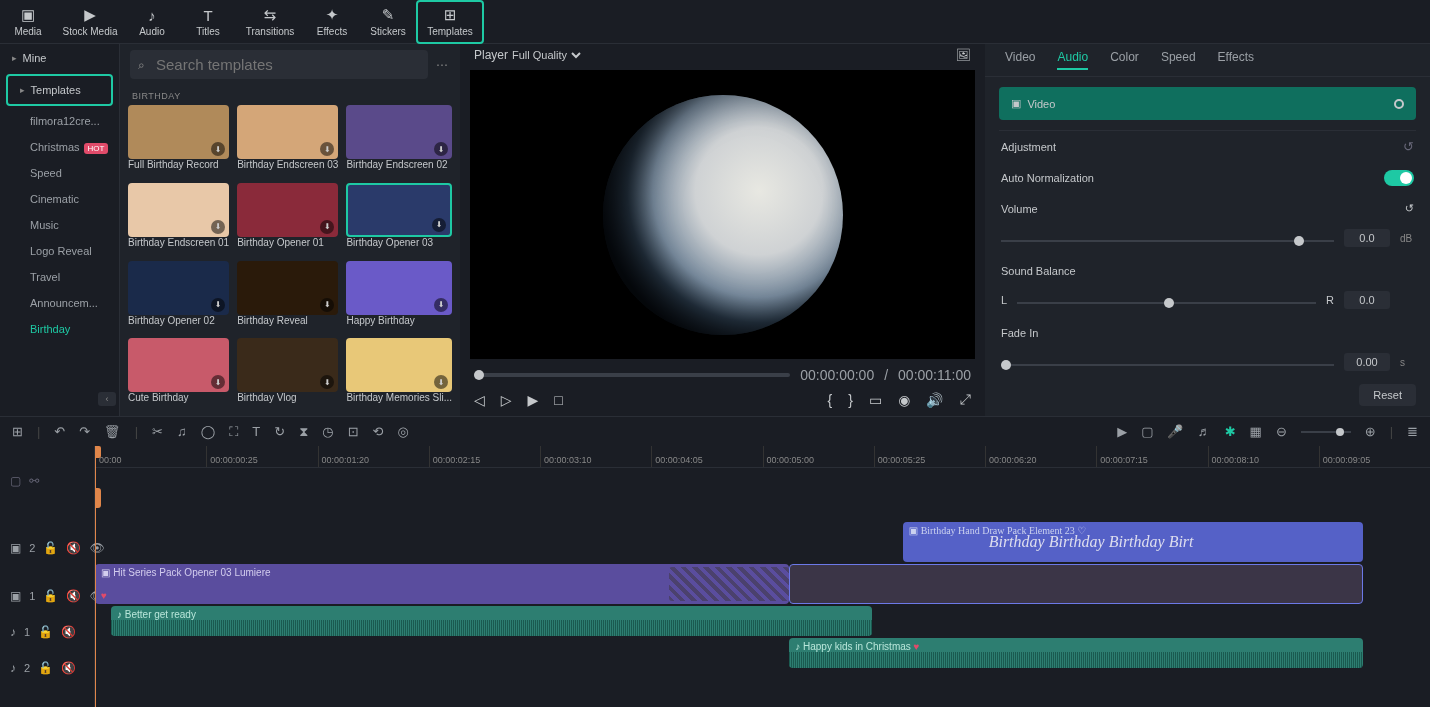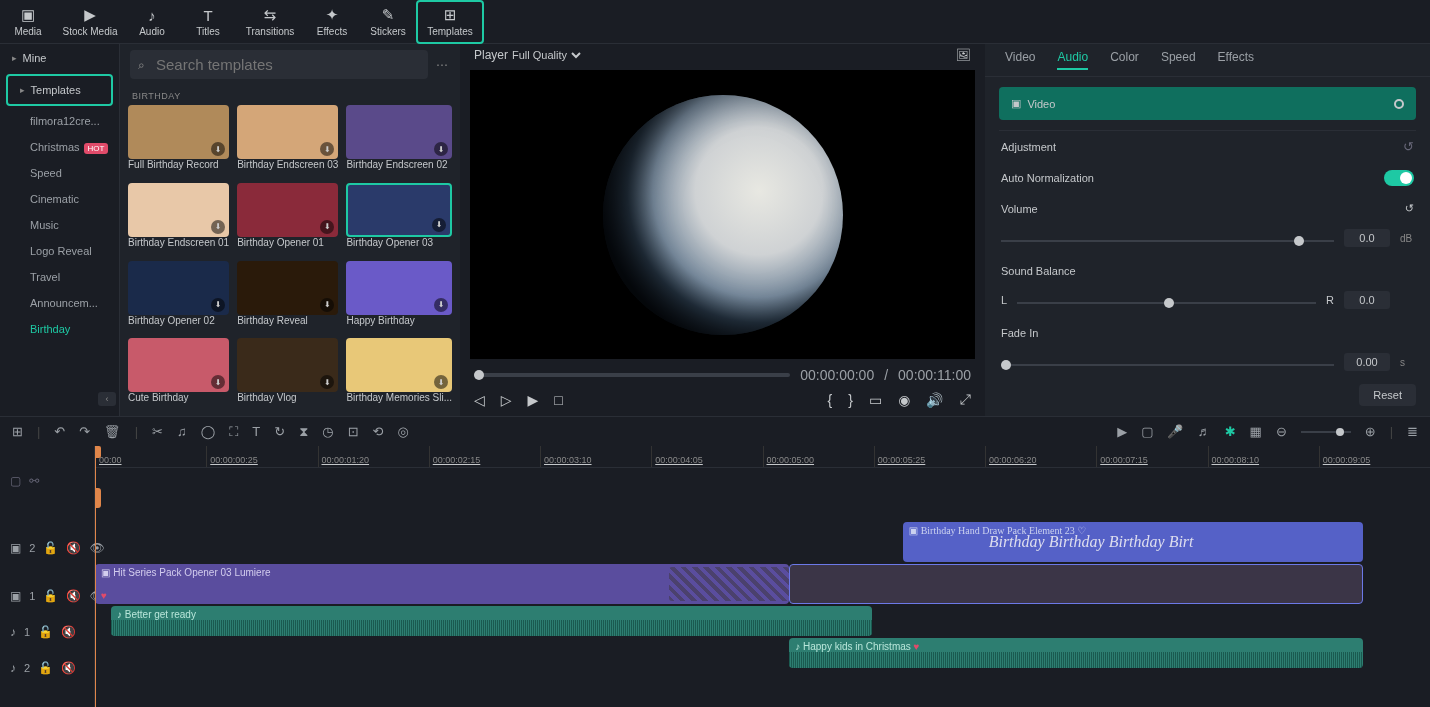--- a/index.html
+++ b/index.html
@@ -203,21 +203,21 @@
 .tl-left {
   width: 95px; background:#1a1d24; border-right:1px solid #2a2e36;
   padding-top: 28px;
 }
 .tl-track-head {
   height: 36px; display:flex; align-items:center; gap:8px;
   padding: 0 10px; font-size:11px; color:#9ba0a6;
 }
 .tl-track-head.vid { margin-top: 46px; }
 .tl-track-head span{cursor:pointer;font-size:12px}
-.tl-body { flex:1; position:relative; overflow:hidden;text-decoration:underline; }
+.tl-body { flex:1; position:relative; overflow:hidden; }
 .ruler {
   height:22px; border-bottom:1px solid #2a2e36;
   display:flex; position:relative;
 }
 .ruler .mark{flex:1;font-size:9px;color:#888;border-left:1px solid #333;padding-left:3px;display:flex;align-items:flex-end;padding-bottom:2px}
 .playhead{position:absolute;left:0;top:0;width:1px;height:261px;background:#e0864a;z-index:5}
 .playhead::before{content:"";position:absolute;top:0;left:-5px;width:11px;height:12px;background:#e0864a;border-radius:2px}
 .playhead::after{content:"";position:absolute;top:42px;left:-5px;width:11px;height:20px;background:#e0864a;border-radius:3px}
 .tl-lane{position:relative;height:36px;margin-top:2px}
 .tl-lane.tall{height:72px;margin-top:10px}

